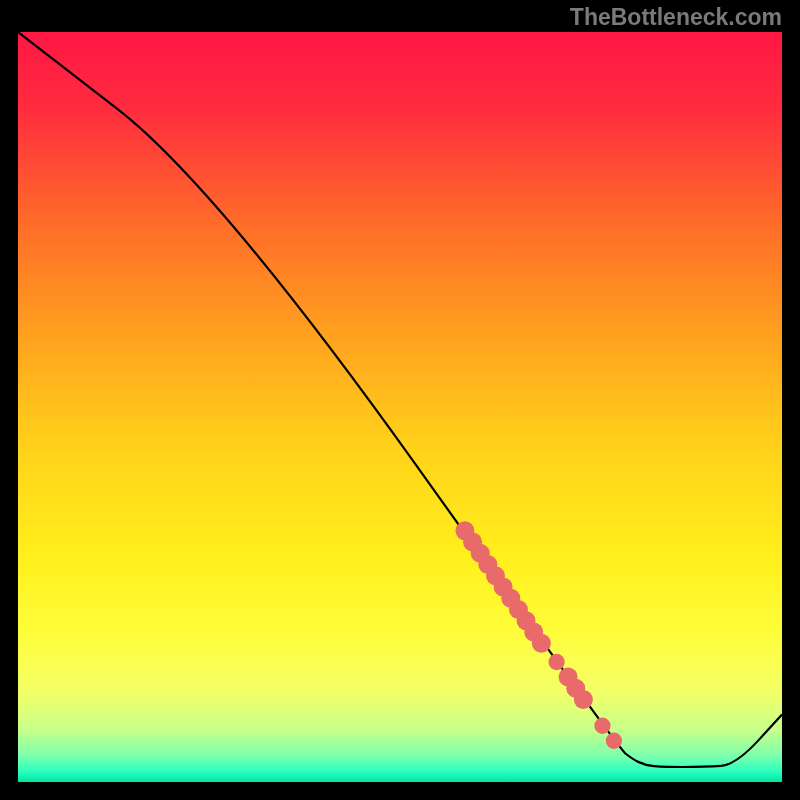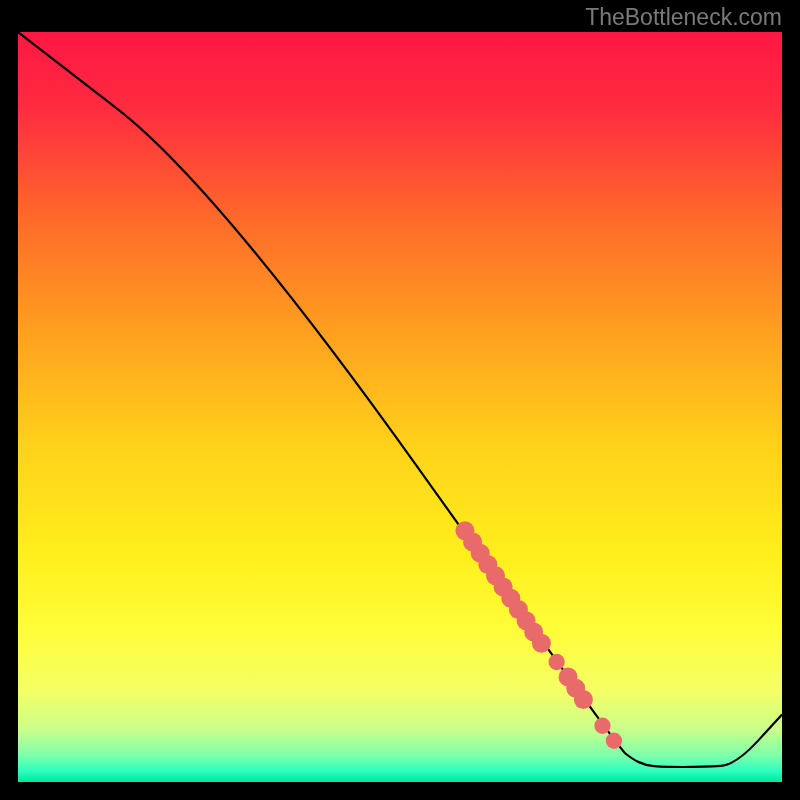--- a/index.html
+++ b/index.html
@@ -10,21 +10,21 @@
     position: relative;
     overflow: hidden;
     font-family: Arial, sans-serif;
   }
   .watermark {
     position: absolute;
     top: 4px;
     right: 18px;
     color: #7a7a7a;
     font-size: 23px;
-    font-weight: 400;
+    font-weight: 700;
     z-index: 10;
   }
   .plot-area {
     position: absolute;
     left: 18px;
     top: 32px;
     width: 764px;
     height: 750px;
   }
   svg { display: block; }

